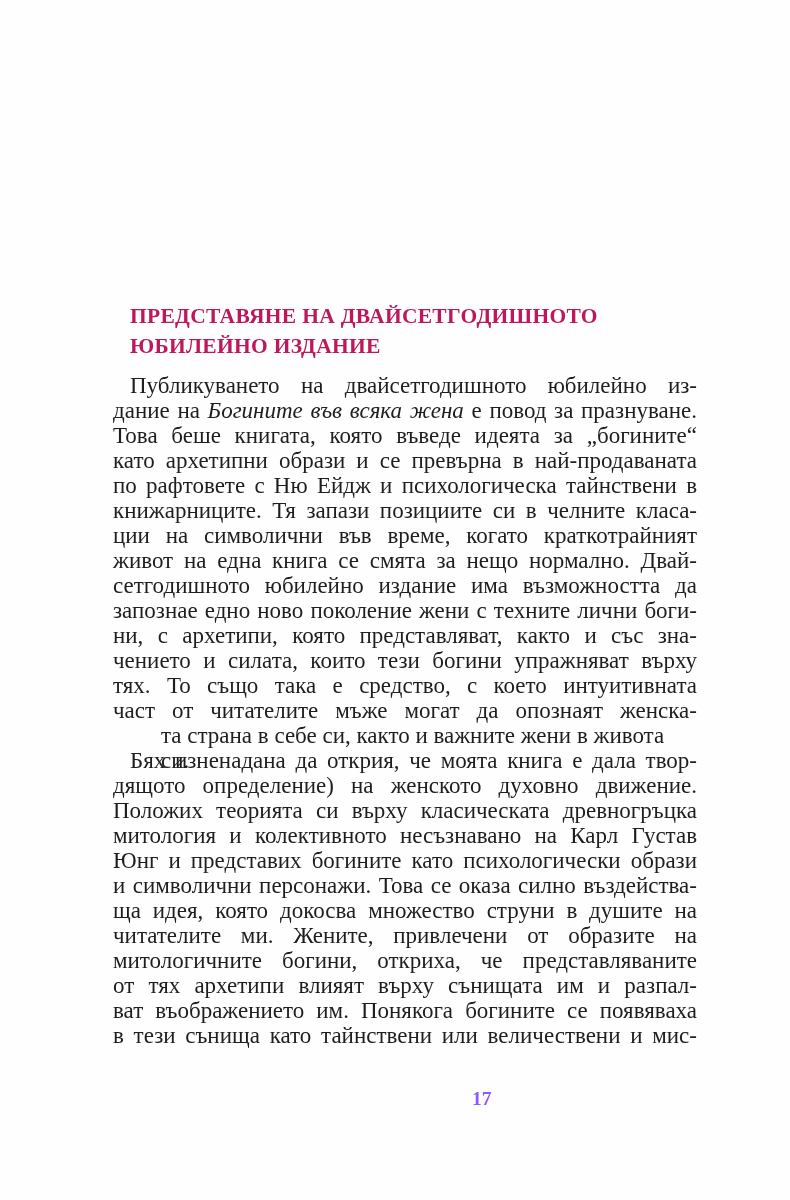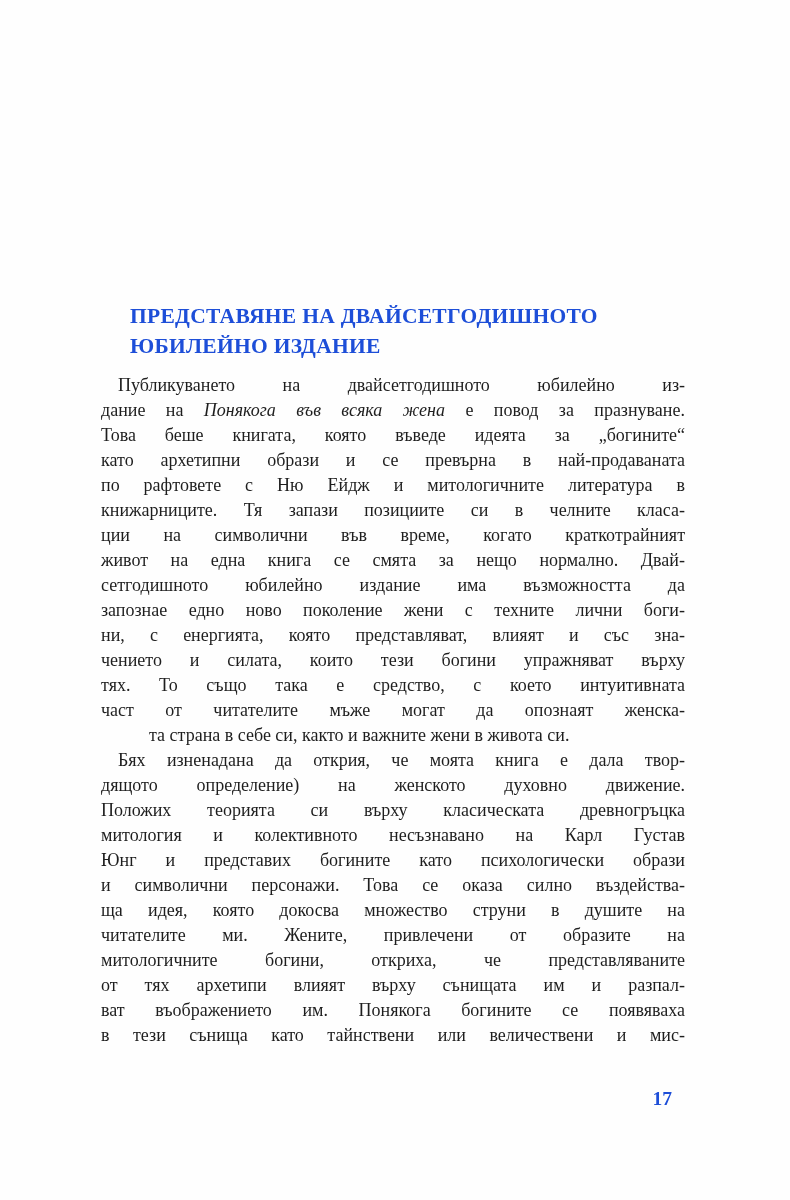--- a/index.html
+++ b/index.html
@@ -24,24 +24,24 @@
     line-height: 30px;
     font-weight: 700;
     letter-spacing: 0.3px;
     color: #141414;
   }
   .heading-line {
     white-space: nowrap;
   }
   .body-text {
     position: absolute;
-    left: 101px;
+    left: 113px;
     top: 373px;
     width: 584px;
-    font-size: 18px;
+    font-size: 23px;
     color: #1e1e1e;
   }
   .paragraph {
     margin: 0;
   }
   .line {
     height: 25px;
     line-height: 25px;
     text-align: justify;
     text-align-last: justify;
@@ -57,47 +57,47 @@
   .italic {
     font-style: italic;
   }
   .page-number {
     position: absolute;
     top: 1086px;
     left: 472px;
     width: 200px;
     height: 25px;
     line-height: 25px;
-    text-align: right;
+    text-align: left;
     font-size: 19.5px;
     font-weight: 700;
-    color: #1d4ed8;
+    color: #8b5cf6;
   }
 </style>
 </head>
 <body>
 
 <div class="page" style="background: rgb(254, 254, 254);">
-  <h1 class="heading" style="color: #1d4ed8;">
+  <h1 class="heading" style="color: #be185d;">
       <div class="heading-line">ПРЕДСТАВЯНЕ НА ДВАЙСЕТГОДИШНОТО</div>
       <div class="heading-line">ЮБИЛЕЙНО ИЗДАНИЕ</div>
     </h1>
   <div class="body-text" style="color: rgb(30, 30, 30);">
       <div class="paragraph">
         <div class="line first"><span>Публикуването на двайсетгодишното юбилейно из-</span></div>
-        <div class="line"><span>дание на </span><span class="italic">Понякога във всяка жена</span><span> е повод за празнуване.</span></div>
+        <div class="line"><span>дание на </span><span class="italic">Богините във всяка жена</span><span> е повод за празнуване.</span></div>
         <div class="line"><span>Това беше книгата, която въведе идеята за „богините“</span></div>
         <div class="line"><span>като архетипни образи и се превърна в най-продаваната</span></div>
-        <div class="line"><span>по рафтовете с Ню Ейдж и митологичните литература в</span></div>
+        <div class="line"><span>по рафтовете с Ню Ейдж и психологическа тайнствени в</span></div>
         <div class="line"><span>книжарниците. Тя запази позициите си в челните класа-</span></div>
         <div class="line"><span>ции на символични във време, когато краткотрайният</span></div>
         <div class="line"><span>живот на една книга се смята за нещо нормално. Двай-</span></div>
         <div class="line"><span>сетгодишното юбилейно издание има възможността да</span></div>
         <div class="line"><span>запознае едно ново поколение жени с техните лични боги-</span></div>
-        <div class="line"><span>ни, с енергията, която представляват, влияят и със зна-</span></div>
+        <div class="line"><span>ни, с архетипи, която представляват, както и със зна-</span></div>
         <div class="line"><span>чението и силата, които тези богини упражняват върху</span></div>
         <div class="line"><span>тях. То също така е средство, с което интуитивната</span></div>
         <div class="line"><span>част от читателите мъже могат да опознаят женска-</span></div>
         <div class="line flush"><span>та страна в себе си, както и важните жени в живота си.</span></div>
       </div>
       <div class="paragraph">
         <div class="line first"><span>Бях изненадана да открия, че моята книга е дала твор-</span></div>
         <div class="line"><span>дящото определение) на женското духовно движение.</span></div>
         <div class="line"><span>Положих теорията си върху класическата древногръцка</span></div>
         <div class="line"><span>митология и колективното несъзнавано на Карл Густав</span></div>

